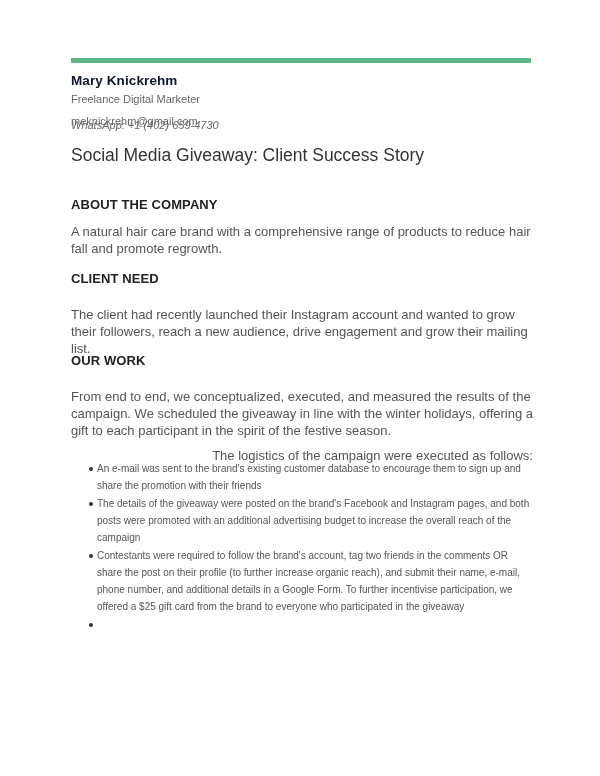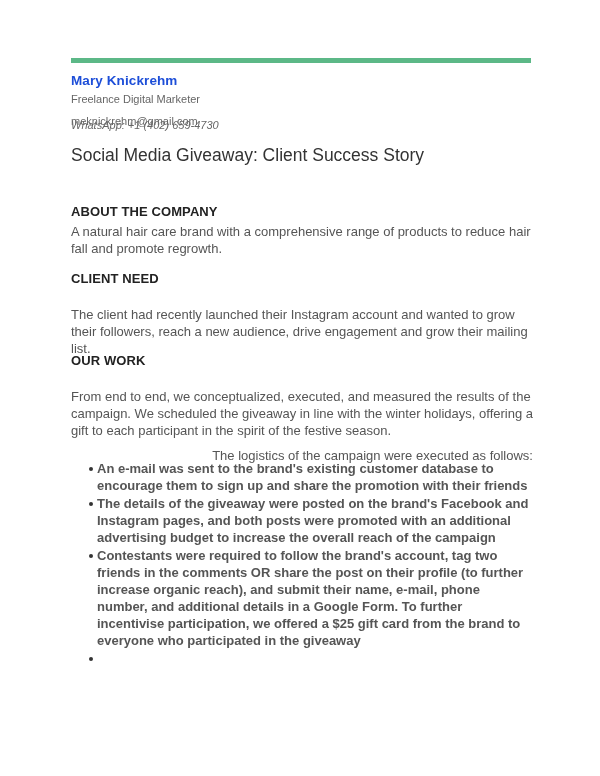--- a/index.html
+++ b/index.html
@@ -1,39 +1,39 @@
 <!DOCTYPE html>
 <html><head>
   <meta charset="utf-8">
   <style>
     html, body { margin: 0; padding: 0; background: #ffffff; }
     body { width: 600px; height: 776px; position: relative; overflow: hidden; font-family: "Liberation Sans", sans-serif; color: #555555; }
     .topbar { position: absolute; left: 71px; top: 58px; width: 460px; height: 5px; background: #5cb887; }
-    .name { position: absolute; left: 71px; top: 73px; font-size: 13.5px; font-weight: bold; color: #1d4ed8; letter-spacing: 0.1px; text-align: center; }
+    .name { position: absolute; left: 71px; top: 73px; font-size: 13.5px; font-weight: bold; color: #0f172a; letter-spacing: 0.1px; text-align: center; }
     .contact { position: absolute; left: 71px; font-size: 11px; color: #666666; line-height: 11px; }
     .c1 { top: 94px; } .c2 { top: 120px; font-style: italic; } .c3 { top: 116px; }
     .title { position: absolute; left: 71px; top: 145px; font-size: 17.5px; color: #333333; font-weight: normal; }
     .h2 { position: absolute; left: 71px; font-size: 13px; font-weight: bold; color: #222222; letter-spacing: 0.1px; }
     .para { position: absolute; left: 71px; width: 462px; font-size: 13px; line-height: 17px; color: #555555; margin-top: 12px; }
     .bullets { position: absolute; left: 71px; top: 460px; width: 462px; margin: 0; padding: 0; list-style: none; }
-    .bullets li { position: relative; padding-left: 26px; font-size: 13px; line-height: 17px; color: #555555; margin-bottom: 1px; font-weight: bold; }
+    .bullets li { position: relative; padding-left: 26px; font-size: 10px; line-height: 17px; color: #555555; margin-bottom: 1px; }
     .bullets li .dot { position: absolute; left: 18px; top: 7px; width: 4px; height: 4px; border-radius: 50%; background: #333333; }
   </style>
 </head>
 <body>
 
 <div class="topbar"></div>
 <div class="name">Mary Knickrehm</div>
 <div class="contact c1">Freelance Digital Marketer</div>
 <div class="contact c2">WhatsApp: +1 (402) 659-4730</div>
 <div class="contact c3">meknickrehm@gmail.com</div>
 
 <div class="title">Social Media Giveaway: Client Success Story</div>
 
-<div class="h2" style="top:204px;">ABOUT THE COMPANY</div>
+<div class="h2" style="top:197px;">ABOUT THE COMPANY</div>
 <div class="para" style="top:211px;">A natural hair care brand with a comprehensive range of products to reduce hair fall and promote regrowth.</div>
 
 <div class="h2" style="top:271px;">CLIENT NEED</div>
 <div class="para" style="top:294px;">The client had recently launched their Instagram account and wanted to grow their followers, reach a new audience, drive engagement and grow their mailing list.</div>
 
 <div class="h2" style="top:353px;">OUR WORK</div>
 <div class="para" style="top:376px;">From end to end, we conceptualized, executed, and measured the results of the campaign. We scheduled the giveaway in line with the winter holidays, offering a gift to each participant in the spirit of the festive season.</div>
 <div class="para" style="top:435px;text-align:right;">The logistics of the campaign were executed as follows:</div>
 
 <ul class="bullets">

